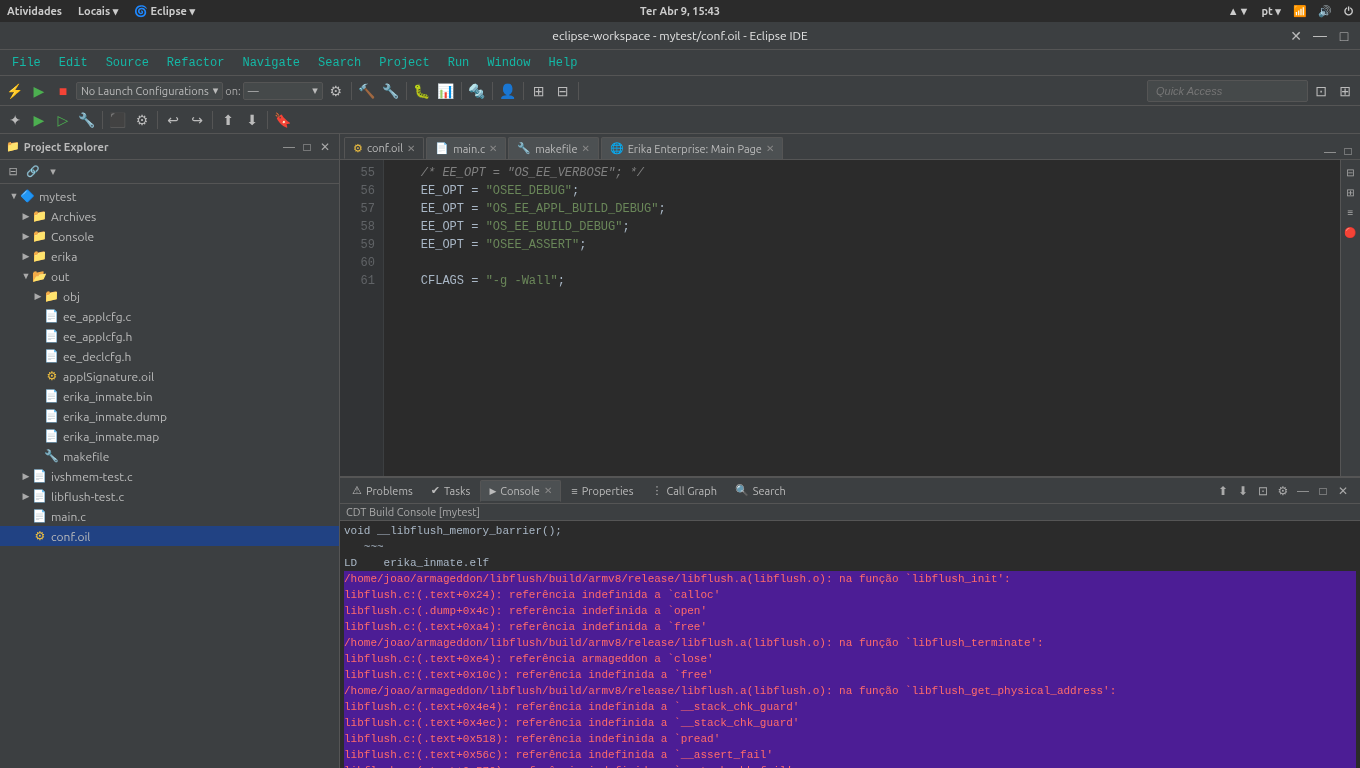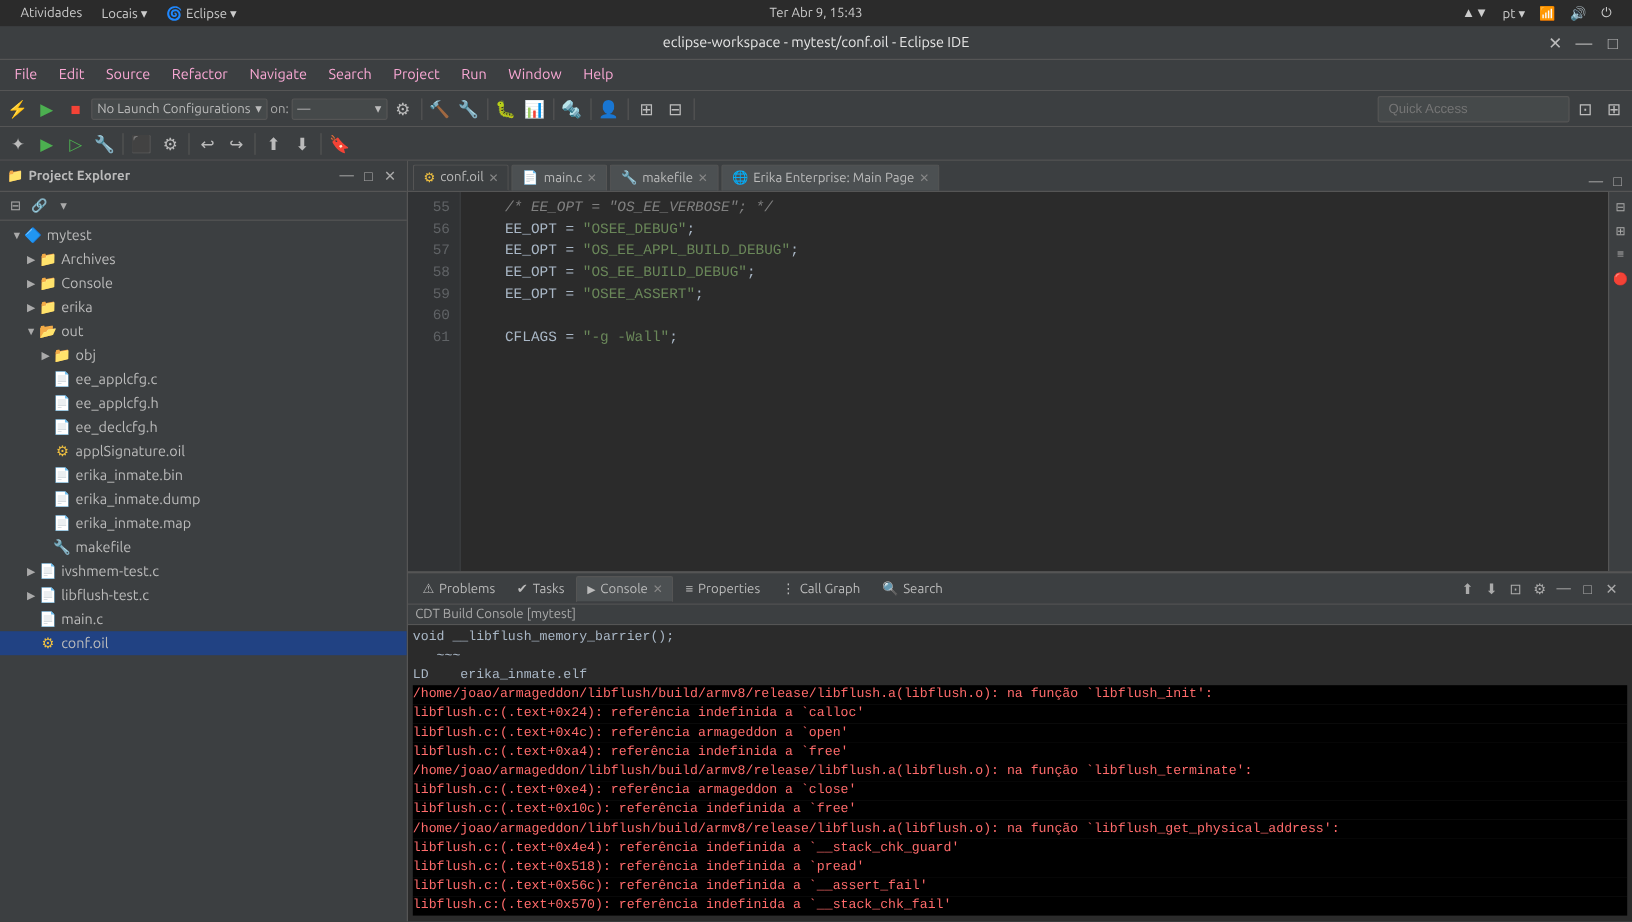--- a/index.html
+++ b/index.html
@@ -1,39 +1,39 @@
 <!DOCTYPE html>
 <html><head>
   <meta charset="utf-8">
   <style>
     * { box-sizing: border-box; margin: 0; padding: 0; }
     body { font-family: 'Ubuntu', 'Segoe UI', sans-serif; font-size: 12px; background: #3c3f41; color: #a9b7c6; overflow: hidden; width: 1360px; height: 768px; }
     
     
-    .system-bar { background: #2b2b2b; height: 22px; display: flex; align-items: center; justify-content: space-between; padding: 0 17px; font-size: 11px; color: #ccc; }
+    .system-bar { background: #2b2b2b; height: 22px; display: flex; align-items: center; justify-content: space-between; padding: 0 7px; font-size: 11px; color: #ccc; font-weight: bold; }
     .system-bar-left { display: flex; gap: 16px; }
     .system-bar-center { position: absolute; left: 50%; transform: translateX(-50%); }
     .system-bar-right { display: flex; gap: 12px; margin-left: auto; }
     
     
     .title-bar { background: #3c3f41; height: 28px; display: flex; align-items: center; justify-content: space-between; padding: 0 8px; border-bottom: 1px solid #555; }
     .title-bar-title { color: #e5e5e5; font-size: 12px; position: absolute; left: 50%; transform: translateX(-50%); }
     .title-bar-controls { display: flex; gap: 8px; margin-left: auto; }
     .title-btn { width: 16px; height: 16px; display: flex; align-items: center; justify-content: center; color: #bbb; cursor: pointer; font-size: 14px; }
     
     
     .menu-bar { background: #3c3f41; height: 26px; display: flex; align-items: center; padding: 0 4px; border-bottom: 1px solid #555; gap: 2px; }
-    .menu-item { padding: 2px 8px; color: #f9a8d4; cursor: pointer; font-size: 12px; border-radius: 2px; }
+    .menu-item { padding: 2px 8px; color: #14b8a6; cursor: pointer; font-size: 12px; border-radius: 2px; font-family: Liberation Mono, monospace; }
     
     
     .toolbar { background: #3c3f41; height: 30px; display: flex; align-items: center; padding: 0 4px; border-bottom: 1px solid #555; gap: 2px; }
     .toolbar-btn { width: 22px; height: 22px; display: flex; align-items: center; justify-content: center; color: #bbb; cursor: pointer; border-radius: 2px; font-size: 14px; }
     .toolbar-separator { width: 1px; height: 18px; background: #555; margin: 0 2px; }
     .toolbar-dropdown { background: #45494a; border: 1px solid #555; color: #bbb; font-size: 11px; height: 18px; padding: 0 4px; border-radius: 2px; display: flex; align-items: center; gap: 4px; min-width: 130px; cursor: pointer; }
-    .quick-access { background: #45494a; border: 1px solid #555; color: #bbb; font-size: 11px; height: 22px; padding: 0 8px; border-radius: 2px; min-width: 120px; margin-left: auto; }
+    .quick-access { background: #45494a; border: 1px solid #555; color: #bbb; font-size: 11px; height: 22px; padding: 0 8px; border-radius: 2px; min-width: 120px; margin-left: auto; font-style: italic; }
     
     
     .toolbar2 { background: #3c3f41; height: 28px; display: flex; align-items: center; padding: 0 4px; border-bottom: 1px solid #555; gap: 2px; }
     
     
     .main-layout { display: flex; height: calc(768px - 22px - 28px - 26px - 30px - 28px); }
     
     
     .project-explorer { width: 340px; min-width: 340px; background: #3c3f41; border-right: 1px solid #555; display: flex; flex-direction: column; }
     .panel-header { background: #3c3f41; height: 26px; display: flex; align-items: center; padding: 0 6px; border-bottom: 1px solid #555; gap: 4px; font-size: 11px; color: #bbb; }
@@ -73,21 +73,21 @@
     
     
     .console-area { height: 46%; display: flex; flex-direction: column; border-top: 2px solid #555; }
     .console-tabs { height: 26px; display: flex; align-items: center; background: #3c3f41; border-bottom: 1px solid #555; padding: 0 4px; gap: 2px; overflow: hidden; }
     .console-tab { height: 22px; display: flex; align-items: center; padding: 0 8px; gap: 4px; font-size: 11px; color: #bbb; cursor: pointer; border-radius: 2px 2px 0 0; }
     .console-tab.active { background: #4c5052; border: 1px solid #555; border-bottom: 1px solid #3c3f41; }
     .console-tab-close { font-size: 10px; color: #888; }
     .console-title { font-size: 11px; color: #aaa; padding: 2px 6px; background: #3c3f41; border-bottom: 1px solid #555; }
     .console-content { flex: 1; background: #2b2b2b; overflow-y: auto; padding: 2px 4px; font-family: 'Courier New', monospace; font-size: 11px; line-height: 16px; }
     .console-line { white-space: pre-wrap; word-break: break-all; }
-    .console-line.error { color: #ff6b6b; background: #000000; }
+    .console-line.error { color: #ff6b6b; background: #4c1d95; }
     .console-line.normal { color: #a9b7c6; }
     
     
     ::-webkit-scrollbar { width: 8px; height: 8px; }
     ::-webkit-scrollbar-track { background: #313335; }
     ::-webkit-scrollbar-thumb { background: #555; border-radius: 4px; }
     
     
     .right-mini-toolbar { width: 20px; background: #3c3f41; border-left: 1px solid #555; display: flex; flex-direction: column; align-items: center; padding: 4px 0; gap: 4px; }
     .mini-btn { width: 16px; height: 16px; display: flex; align-items: center; justify-content: center; color: #aaa; cursor: pointer; font-size: 10px; }
@@ -419,27 +419,28 @@
           <span class="console-toolbar-btn">✕</span>
         </div>
       </div>
       <div class="console-title">CDT Build Console [mytest]</div>
       <div class="console-content">
         <div class="console-line normal">void __libflush_memory_barrier();</div>
         <div class="console-line normal">   ~~~</div>
         <div class="console-line normal">LD    erika_inmate.elf</div>
         <div class="console-line error">/home/joao/armageddon/libflush/build/armv8/release/libflush.a(libflush.o): na função `libflush_init':</div>
         <div class="console-line error">libflush.c:(.text+0x24): referência indefinida a `calloc'</div>
-        <div class="console-line error">libflush.c:(.text+0x4c): referência armageddon a `open'</div>
+        <div class="console-line error">libflush.c:(.dump+0x4c): referência indefinida a `open'</div>
         <div class="console-line error">libflush.c:(.text+0xa4): referência indefinida a `free'</div>
         <div class="console-line error">/home/joao/armageddon/libflush/build/armv8/release/libflush.a(libflush.o): na função `libflush_terminate':</div>
         <div class="console-line error">libflush.c:(.text+0xe4): referência armageddon a `close'</div>
         <div class="console-line error">libflush.c:(.text+0x10c): referência indefinida a `free'</div>
         <div class="console-line error">/home/joao/armageddon/libflush/build/armv8/release/libflush.a(libflush.o): na função `libflush_get_physical_address':</div>
         <div class="console-line error">libflush.c:(.text+0x4e4): referência indefinida a `__stack_chk_guard'</div>
+        <div class="console-line error">libflush.c:(.text+0x4ec): referência indefinida a `__stack_chk_guard'</div>
         <div class="console-line error">libflush.c:(.text+0x518): referência indefinida a `pread'</div>
         <div class="console-line error">libflush.c:(.text+0x56c): referência indefinida a `__assert_fail'</div>
         <div class="console-line error">libflush.c:(.text+0x570): referência indefinida a `__stack_chk_fail'</div>
 
       </div>
     </div>
   </div>
 </div>
 
 </body></html>

